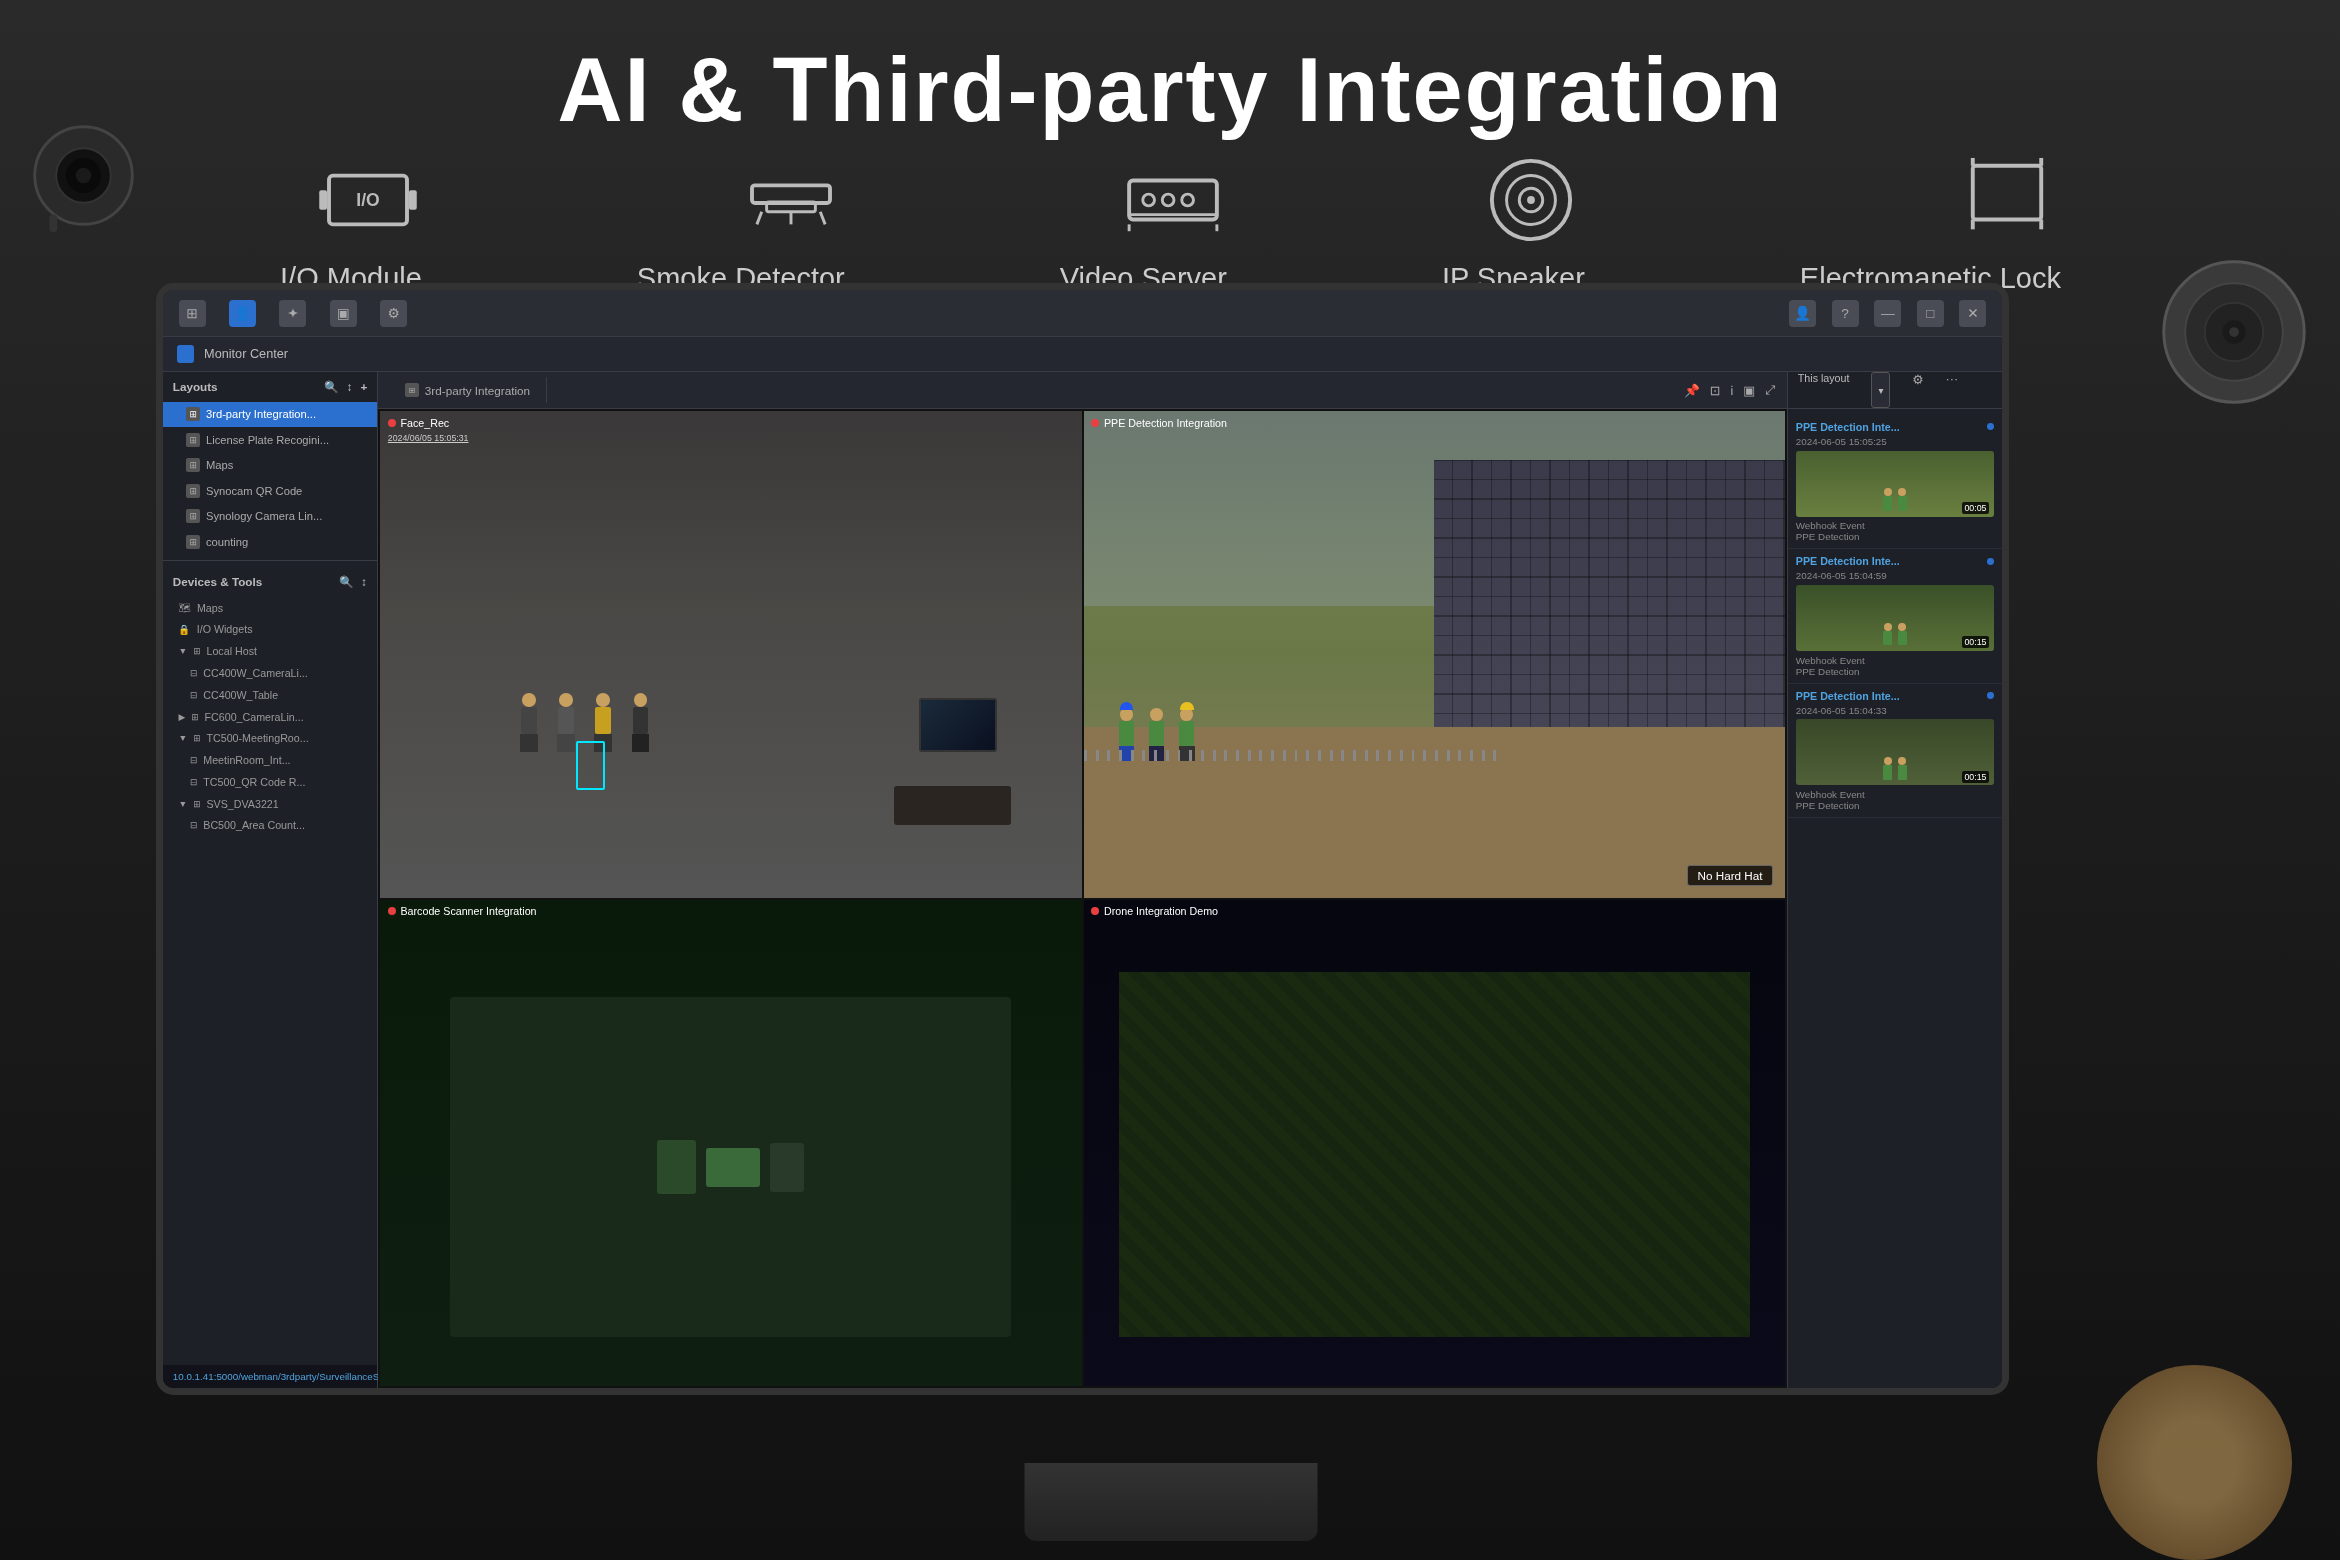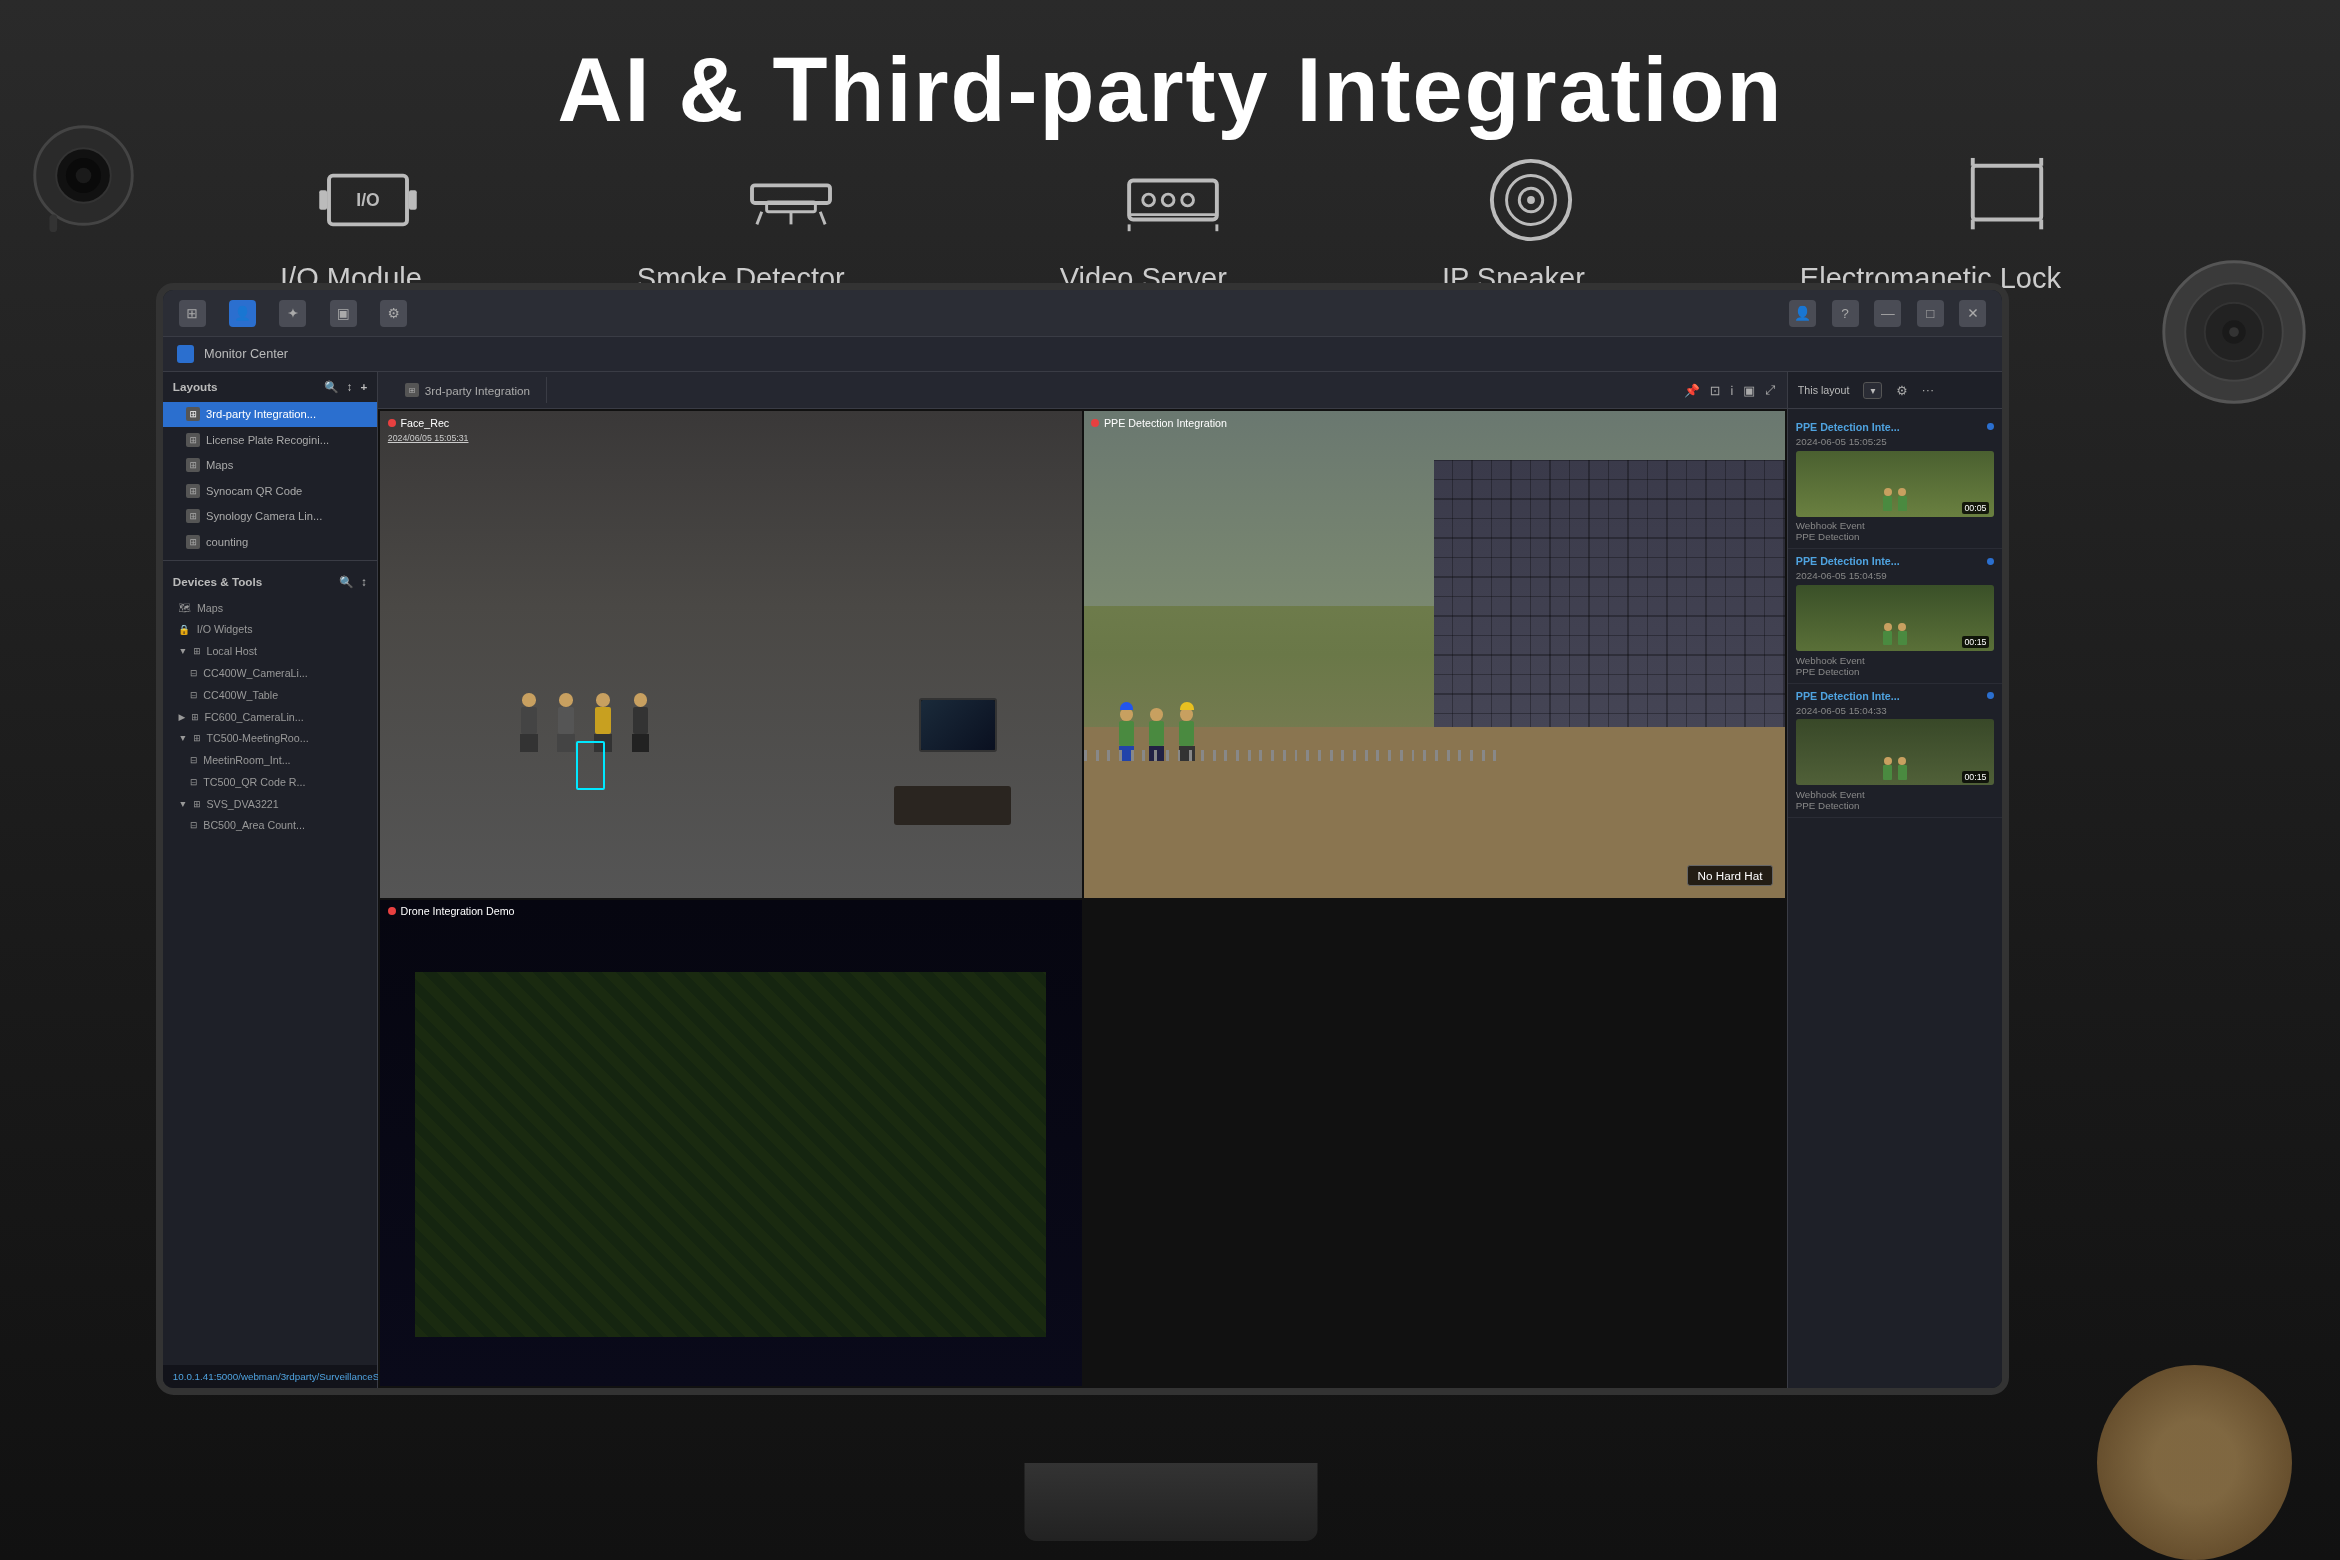--- a/index.html
+++ b/index.html
@@ -373,23 +373,22 @@
       border-left: 1px solid #3a3c45;
       display: flex;
       flex-direction: column;
       font-size: 10.7px;
       color: #aaa;
     }
 
     .right-panel-header {
       height: 37px;
       display: flex;
-      align-items: center;
       padding: 0 9.8px;
-      gap: 14px;
+      gap: 22px;
       border-bottom: 1px solid #3a3c45;
     }
 
     .this-layout-label {
       font-size: 10.7px;
       color: #bbb;
     }
 
     .panel-dropdown {
       background: #2a2c35;
@@ -817,20 +816,38 @@
                   <div style="width:15.6px;height:15.6px;background:#333;"></div>
                 </div>
               </div>
 
               <div style="position:absolute;bottom:28%;left:0;right:40%;height:11.7px;background:repeating-linear-gradient(90deg,#888 0px,#888 2.9px,transparent 2.9px,transparent 11.7px);"></div>
             </div>
 
             <div class="alert-badge">No Hard Hat</div>
           </div>
 
+          <div class="video-cell" style="background:#0a100a;">
+            <div class="video-label">
+              <div class="video-dot"></div>
+              <span>Barcode Scanner Integration</span>
+            </div>
+
+            <div style="width:100%;height:100%;background:linear-gradient(180deg,#0a1a0a 0%,#0e1e10 100%);display:flex;align-items:center;justify-content:center;">
+
+              <div style="position:absolute;top:20%;left:10%;width:80%;height:70%;background:#1a2a1a;border-radius:3.9px;display:flex;align-items:center;justify-content:center;">
+
+                <div style="display:flex;gap:9.8px;align-items:center;">
+                  <div style="width:39px;height:54px;background:#2a4a2a;border-radius:2.9px;"></div>
+                  <div style="width:54px;height:39px;background:#3a6a3a;border-radius:2.9px;"></div>
+                  <div style="width:34px;height:49px;background:#2a3a2a;border-radius:2.9px;"></div>
+                </div>
+              </div>
+            </div>
+          </div>
 
           <div class="video-cell" style="background:#be185d;align-items:center;">
             <div class="video-label">
               <div class="video-dot"></div>
               <span>Drone Integration Demo</span>
             </div>
 
             <div style="width:100%;height:100%;background:linear-gradient(180deg,#060610 0%,#0a0a1a 100%);display:flex;align-items:center;justify-content:center;">
 
               <div style="position:absolute;top:15%;left:5%;width:90%;height:75%;background:#1a2a10;border-radius:2.9px;">

